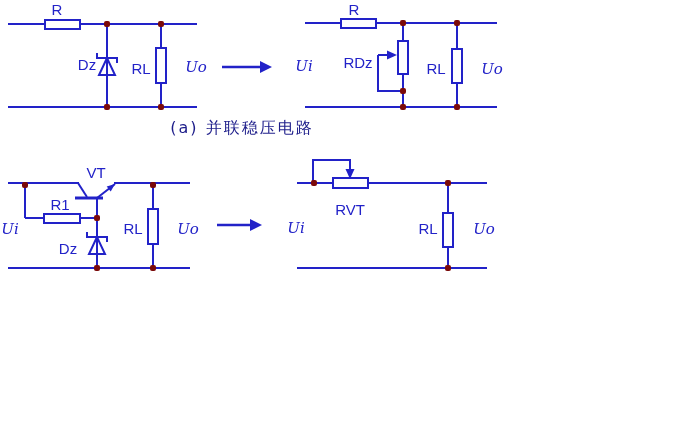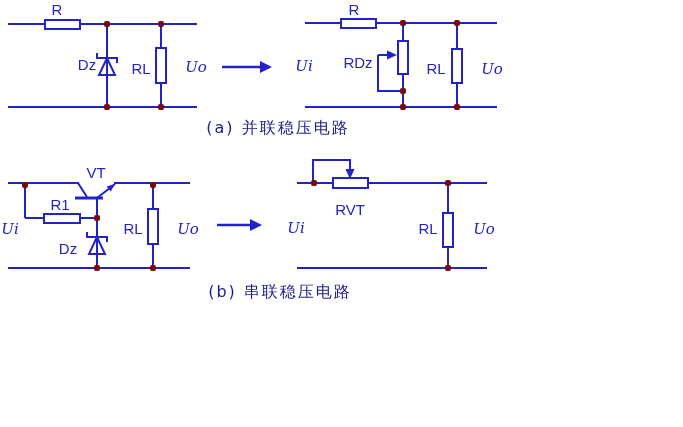--- a/index.html
+++ b/index.html
@@ -15,21 +15,21 @@
   }
   .wh{position:absolute;height:2px;background:var(--wire);}
   .wv{position:absolute;width:2px;background:var(--wire);}
   .res{position:absolute;border:2px solid var(--wire);background:#fff;box-sizing:border-box;}
   .dot{position:absolute;width:6px;height:6px;background:var(--node);border-radius:2px;}
   .lbl{position:absolute;transform:translate(-50%,-50%);color:var(--wire);
        font:15px "Liberation Sans",sans-serif;white-space:nowrap;}
   .u{position:absolute;transform:translate(-50%,-50%);color:var(--wire);
      font:italic 15px "DejaVu Serif",serif;white-space:nowrap;}
   .cap{position:absolute;transform:translate(-50%,-50%);color:var(--cap);
-       font:16px "DejaVu Sans",sans-serif;white-space:nowrap;letter-spacing:2px;margin-left:36px;}
+       font:16px "DejaVu Sans",sans-serif;white-space:nowrap;letter-spacing:2px;}
   svg.part{position:absolute;overflow:visible;}
   svg.part *{vector-effect:non-scaling-stroke;}
 </style>
 </head>
 <body>
 
 <div id="stage">
 
   <div>
     <div class="wh" style="left:8px;top:23px;width:189px;"></div>
@@ -153,15 +153,14 @@
     <div class="dot" style="left:311px;top:180px;"></div>
     <div class="dot" style="left:445px;top:180px;"></div>
     <div class="dot" style="left:445px;top:265px;"></div>
 
     <div class="u" style="left:296px;top:228px;">Ui</div>
     <div class="lbl" style="left:350px;top:209px;">RVT</div>
     <div class="lbl" style="left:428px;top:228px;">RL</div>
     <div class="u" style="left:484px;top:229px;">Uo</div>
   </div>
 
-  <div class="cap" style="left:244px;top:292px;">(b) 串联稳压电路</div>
 
 </div>
 
 </body></html>

